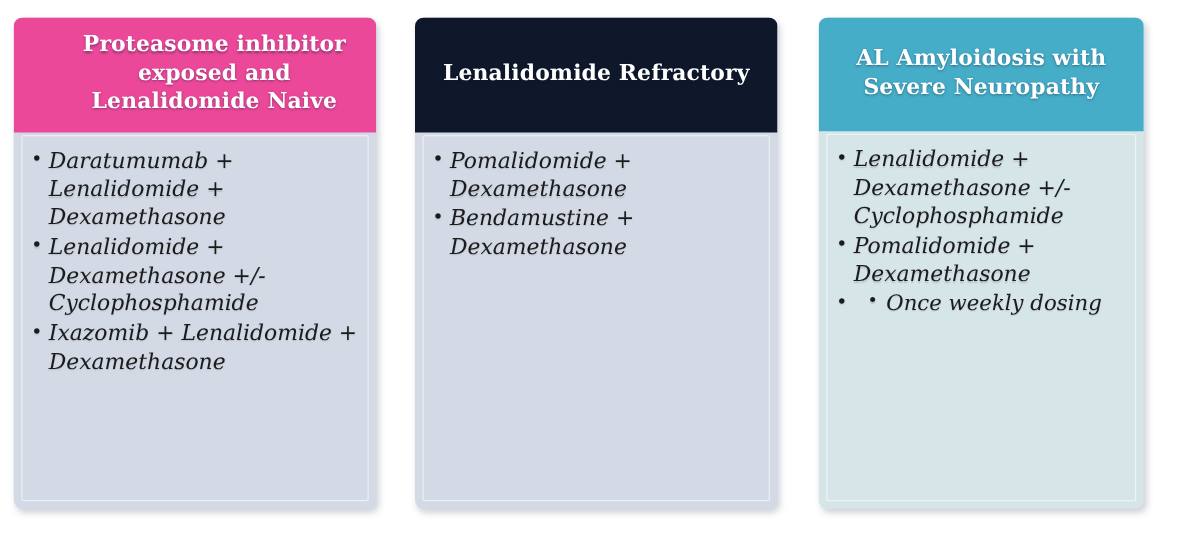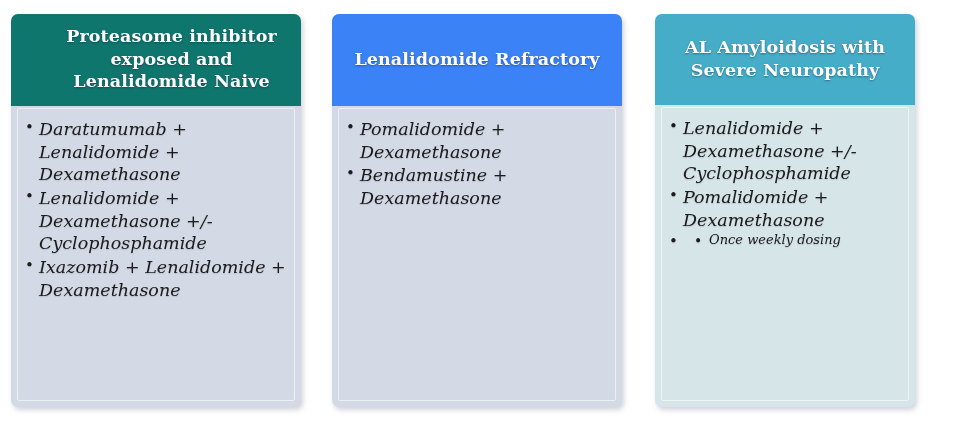--- a/index.html
+++ b/index.html
@@ -46,22 +46,22 @@
     color: #ffffff;
     font-weight: bold;
     font-size: 17.5px;
     line-height: 1.30;
     letter-spacing: 0.1px;
     text-shadow: 0 1px 2px rgba(20,30,60,0.45);
     padding: 4px 10px 6px 10px;
     box-sizing: border-box;
   }
 
-  .card--1 .card__header { background: #0f766e; height: 92px; padding-left: 41px; }
-  .card--2 .card__header { background: #3b82f6; height: 92px; }
+  .card--1 .card__header { background: #ec4899; height: 92px; padding-left: 41px; }
+  .card--2 .card__header { background: #0f172a; height: 92px; }
   .card--3 .card__header { background: #45adc7; height: 91px; }
 
   .card__body {
     flex: 1 1 auto;
     padding: 12px 12px 10px 8px;
     box-sizing: border-box;
     position: relative;
   }
 
   .card__inner-edge {
@@ -107,21 +107,21 @@
   ul.sub-bullets {
     list-style: none;
     margin: 0;
     padding: 0;
   }
 
   ul.sub-bullets > li {
     position: relative;
     padding-left: 18px;
     margin-left: 8px;
-    font-size: 13px;
+    font-size: 17px;
     line-height: 1.30;
     color: #1b1b1b;
     text-shadow: 0 1px 1px rgba(160,165,180,0.55);
   }
 
   ul.sub-bullets > li::before {
     content: "\2022";
     position: absolute;
     left: 3px;
     top: -1px;

